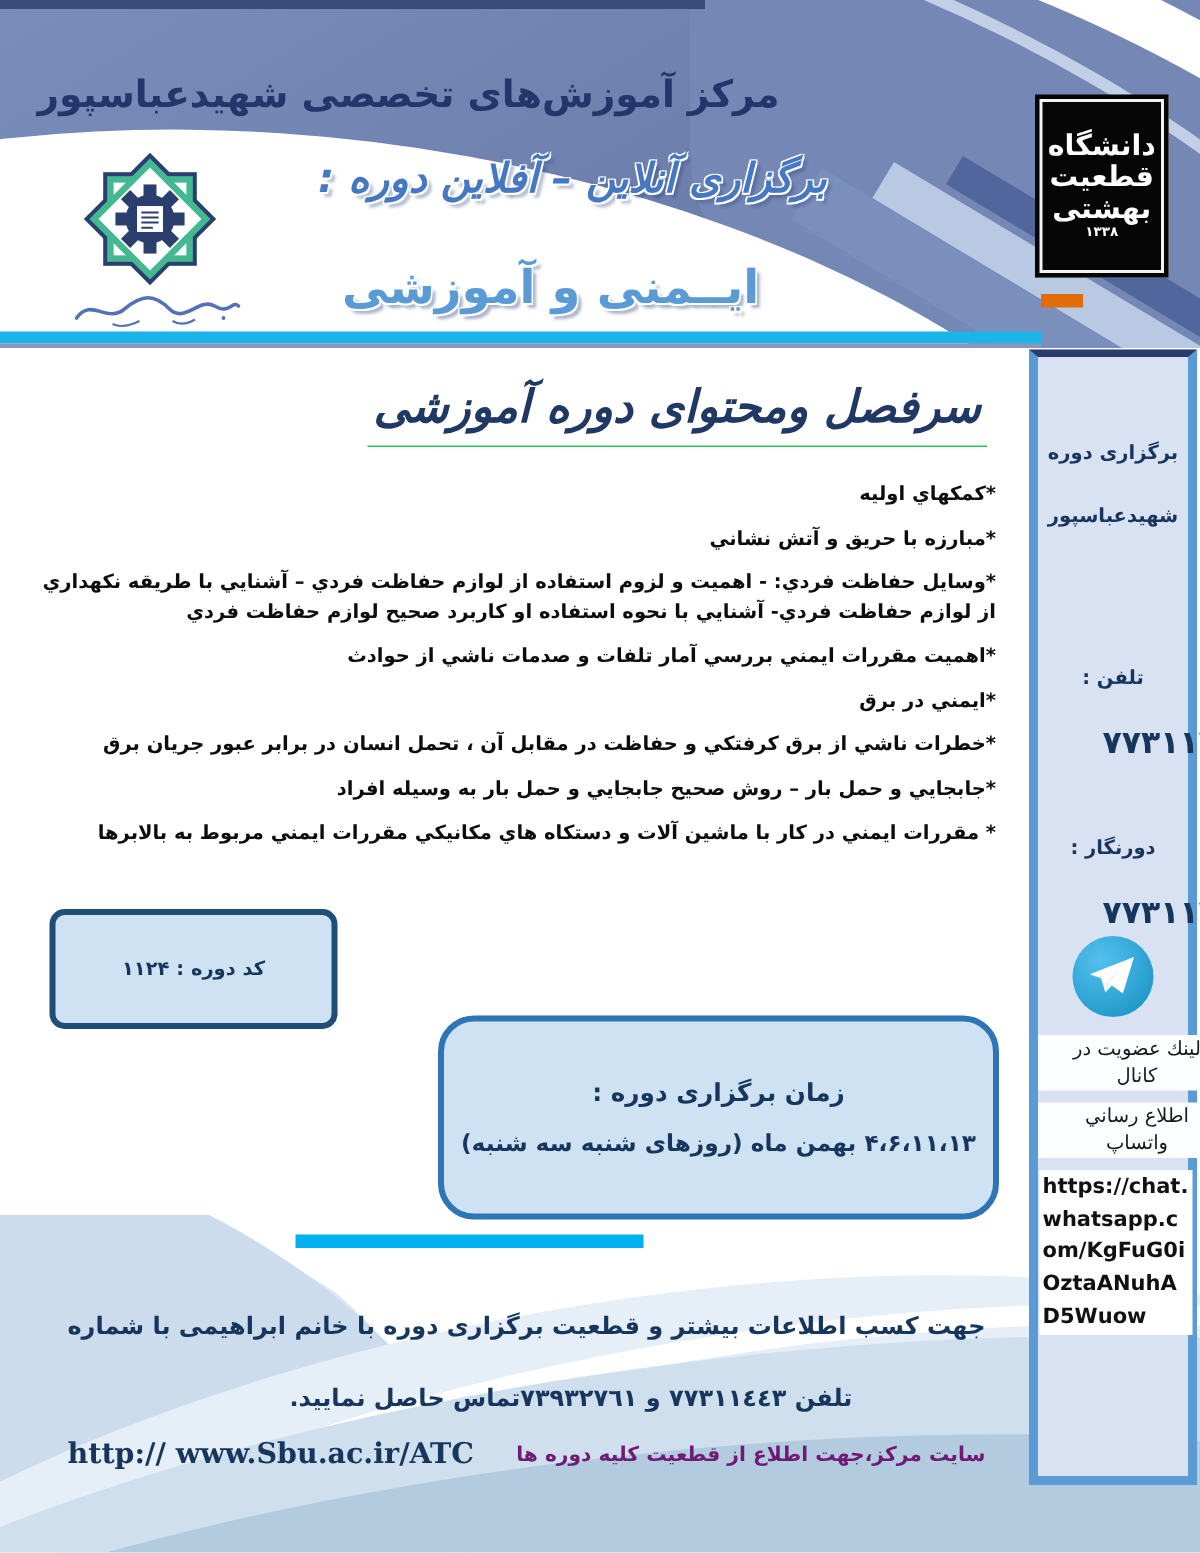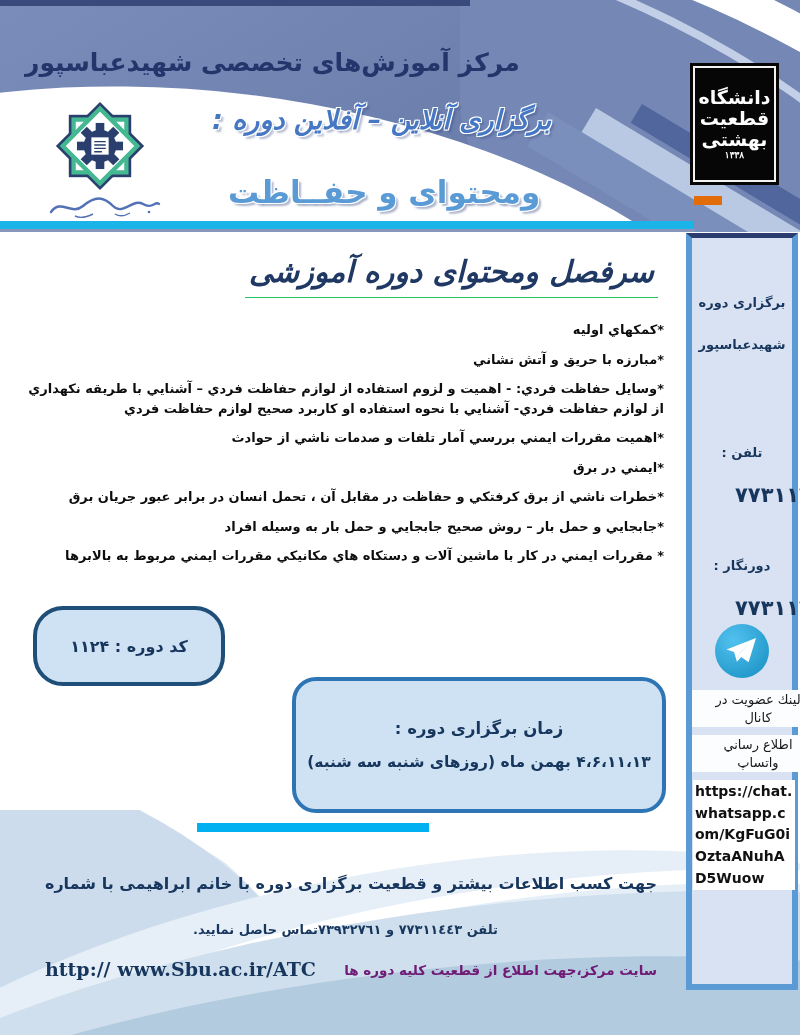--- a/index.html
+++ b/index.html
@@ -41,34 +41,34 @@
              text-shadow:-1px -1px 0 #fff,1px -1px 0 #fff,-1px 1px 0 #fff,1px 1px 0 #fff,3px 3px 2px rgba(50,70,130,.4);}
 
   .center-logo{left:52px;top:98px;width:96px;height:96px;z-index:6;}
   .signature{left:45px;top:190px;width:120px;height:34px;z-index:6;}
 
   .uni-logo{left:690px;top:63px;width:89px;height:122px;z-index:7;background:#060606;
             box-shadow:inset 0 0 0 3px #060606, inset 0 0 0 5px #f2f2f2;
             display:flex;flex-direction:column;align-items:center;justify-content:center;gap:1px;}
   .uni-logo span{color:#fff;font-weight:700;direction:rtl;line-height:1.05;}
   .uni-line{font-size:19px;}
-  .uni-year{font-size:9px;letter-spacing:1px;font-family:Liberation Serif, serif;}
+  .uni-year{font-size:9px;letter-spacing:1px;}
 
   
   .content-heading{right:142px;top:254px;z-index:5;direction:rtl;color:#1f3864;
             font-style:italic;font-weight:700;font-size:30px;
             border-bottom:1px solid #22c55e;padding:0 4px 8px 4px;white-space:nowrap;}
   .bullets{left:12px;top:320px;width:652px;z-index:5;direction:rtl;text-align:right;
             color:#0d0d0d;font-weight:700;font-size:13px;line-height:1.5;}
   .bullet-item{margin-bottom:10px;}
 
   .badge{background:#cfe2f3;display:flex;flex-direction:column;align-items:center;
          justify-content:center;z-index:5;direction:rtl;color:#17365d;font-weight:700;box-sizing:border-box;}
   .code-badge{left:33px;top:606px;width:192px;height:80px;border:4px solid #1f4e79;
-              border-radius:30px;font-size:16px;}
+              border-radius:10px;font-size:13px;}
   .time-badge{left:292px;top:677px;width:374px;height:136px;border:4px solid #2e75b6;
               border-radius:24px;gap:15px;}
   .time-badge .t1{font-size:16.5px;}
   .time-badge .t2{font-size:15.5px;}
   .cyan-bar2{left:197px;top:823px;width:232px;height:9px;background:#00b0f0;z-index:5;}
 
   
   .sidebar{left:686px;top:233px;width:112px;height:757px;box-sizing:border-box;
            background:#d9e2f2;border:6px solid #5b9bd5;border-top:5px solid #2b3c6e;z-index:9;}
   .sb-row{position:absolute;left:0;width:100%;text-align:center;color:#17365d;
@@ -89,21 +89,21 @@
                border-top-color:#ffffff;transform:rotate(27deg);border-radius:50%;}
   .wave-3{left:-240px;top:60px;width:1300px;height:520px;background:#e6eff7;transform:rotate(-10deg);}
   .wave-arc{left:-200px;top:78px;width:1400px;height:520px;border:14px solid transparent;
             border-top-color:#ffffff;transform:rotate(-9deg);border-radius:50%;}
   .wave-1{left:-260px;top:96px;width:1500px;height:480px;background:#cfdfee;transform:rotate(-7deg);}
   .wave-2{left:-300px;top:158px;width:1500px;height:460px;background:#b3cbdf;transform:rotate(-6deg);}
 
   .info-line1{right:143px;top:874px;z-index:6;direction:rtl;white-space:nowrap;
               font-size:16px;font-weight:700;color:#17365d;}
   .info-line2{left:193px;top:922px;z-index:6;direction:rtl;white-space:nowrap;
-              font-size:13px;font-weight:700;color:#17365d;}
+              font-size:16px;font-weight:700;color:#17365d;}
   .site-url{left:45px;top:958px;z-index:6;font-family:"DejaVu Serif",serif;
             font-size:19px;font-weight:700;color:#17365d;white-space:nowrap;}
   .site-caption{right:143px;top:962px;z-index:6;direction:rtl;white-space:nowrap;
             font-size:13.5px;font-weight:700;color:#701a75;}
 </style>
 </head>
 <body>
 
 <div class="page">
 
@@ -115,21 +115,21 @@
     <div class="abs hdr-arc-white"></div>
     <div class="abs hdr-white"></div>
     <div class="abs hdr-topstrip"></div>
     <div class="abs stripe stripe1"></div>
     <div class="abs stripe stripe2"></div>
     <div class="abs stripe stripe3"></div>
     <div class="abs orange-accent"></div>
 
     <div class="abs org-title">مرکز آموزش‌های تخصصی شهیدعباسپور</div>
     <div class="abs delivery-line">برگزاری آنلاین – آفلاین دوره :</div>
-    <div class="abs course-title">ومحتوای و حفــاظت</div>
+    <div class="abs course-title">ایــمنی و آموزشی</div>
 
     <svg class="abs center-logo" viewBox="0 0 100 100">
       <rect x="21" y="21" width="58" height="58" fill="#ffffff" stroke="#2a3f6e" stroke-width="7"></rect>
       <rect x="21" y="21" width="58" height="58" fill="#ffffff" stroke="#2a3f6e" stroke-width="7" transform="rotate(45 50 50)"></rect>
       <rect x="22.5" y="22.5" width="55" height="55" fill="#ffffff" stroke="#43b891" stroke-width="4.5"></rect>
       <rect x="22.5" y="22.5" width="55" height="55" fill="#ffffff" stroke="#43b891" stroke-width="4.5" transform="rotate(45 50 50)"></rect>
       <g fill="#2a3f6e">
         <circle cx="50" cy="50" r="17"></circle>
         <rect x="45.5" y="26" width="9" height="11"></rect>
         <rect x="45.5" y="26" width="9" height="11" transform="rotate(45 50 50)"></rect>

